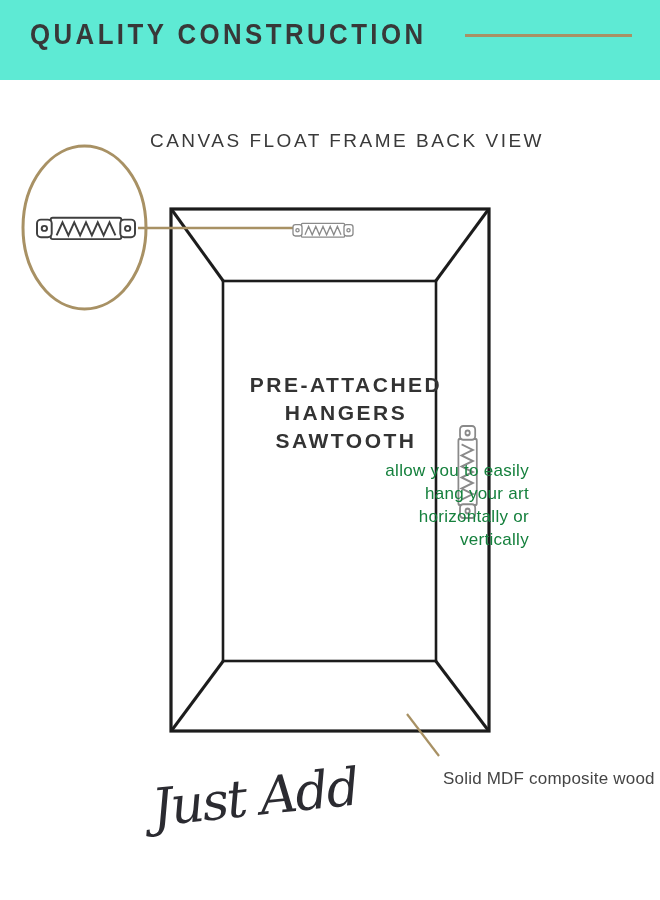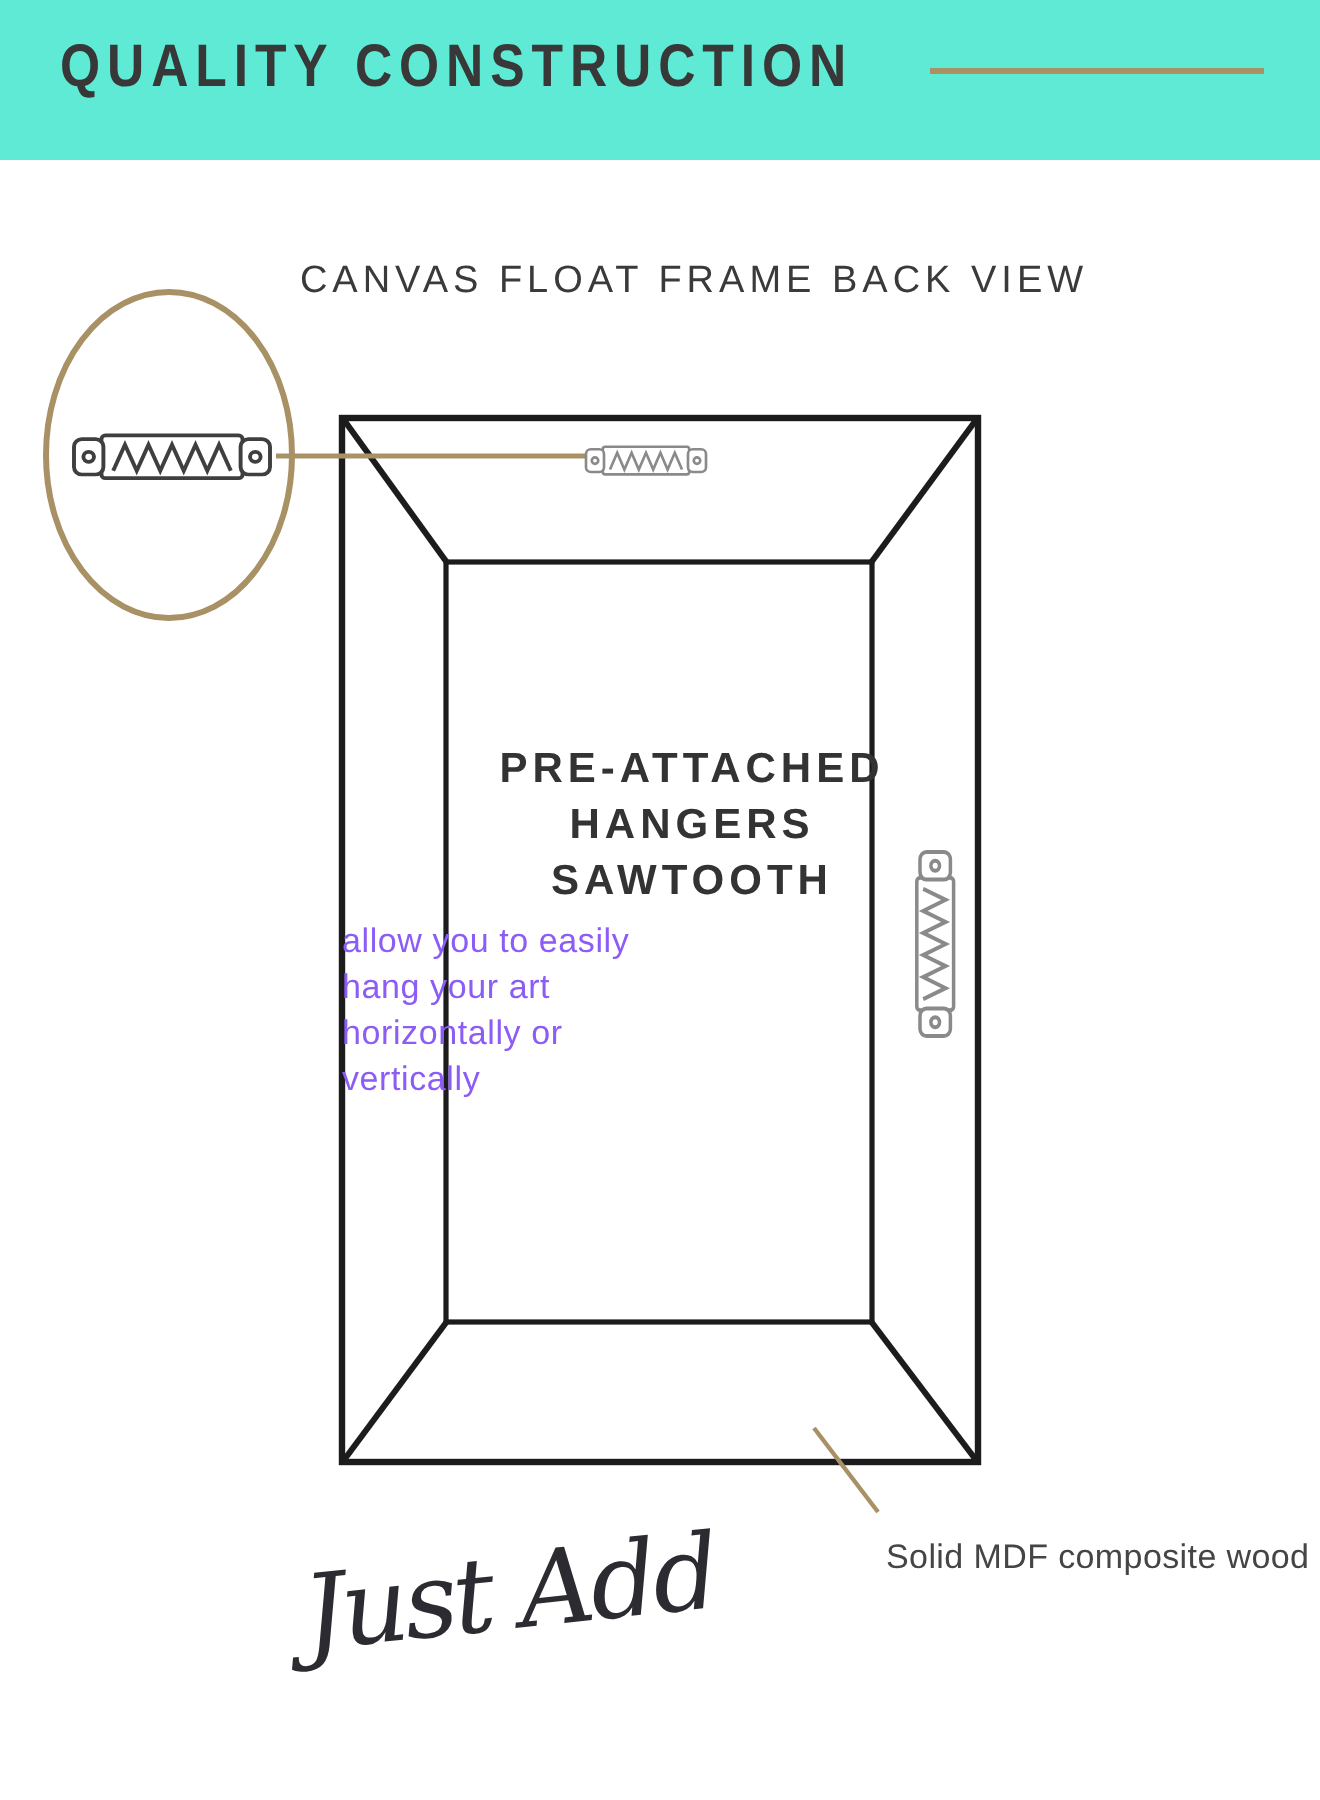--- a/index.html
+++ b/index.html
@@ -33,22 +33,22 @@
   .frame-lines line { stroke:#1c1c1c; }
   .gold-line { stroke:#a89164; fill:none; }
   .gold-ellipse { fill:none; stroke:#a89164; stroke-width:3; }
 
   
   .frame-heading {
     position:absolute; left:171px; width:318px; top:371px; text-align:center;
     font-size:21px; font-weight:bold; letter-spacing:2.5px; line-height:28px; color:#333333;padding-left:16px;
   }
   .frame-body {
-    position:absolute; left:171px; width:358px; top:459px; text-align:left;
-    font-size:17px; letter-spacing:0.3px; line-height:23px; color:#8b5cf6;
+    position:absolute; left:171px; width:358px; top:459px; text-align:right;
+    font-size:17px; letter-spacing:0.3px; line-height:23px; color:#15803d;
   }
 
   
   .callout {
     position:absolute; left:443px; top:750px;
     font-size:17px; color:#454545; letter-spacing:0.2px; white-space:nowrap;margin-top:19px;
   }
 
   
   .script {

